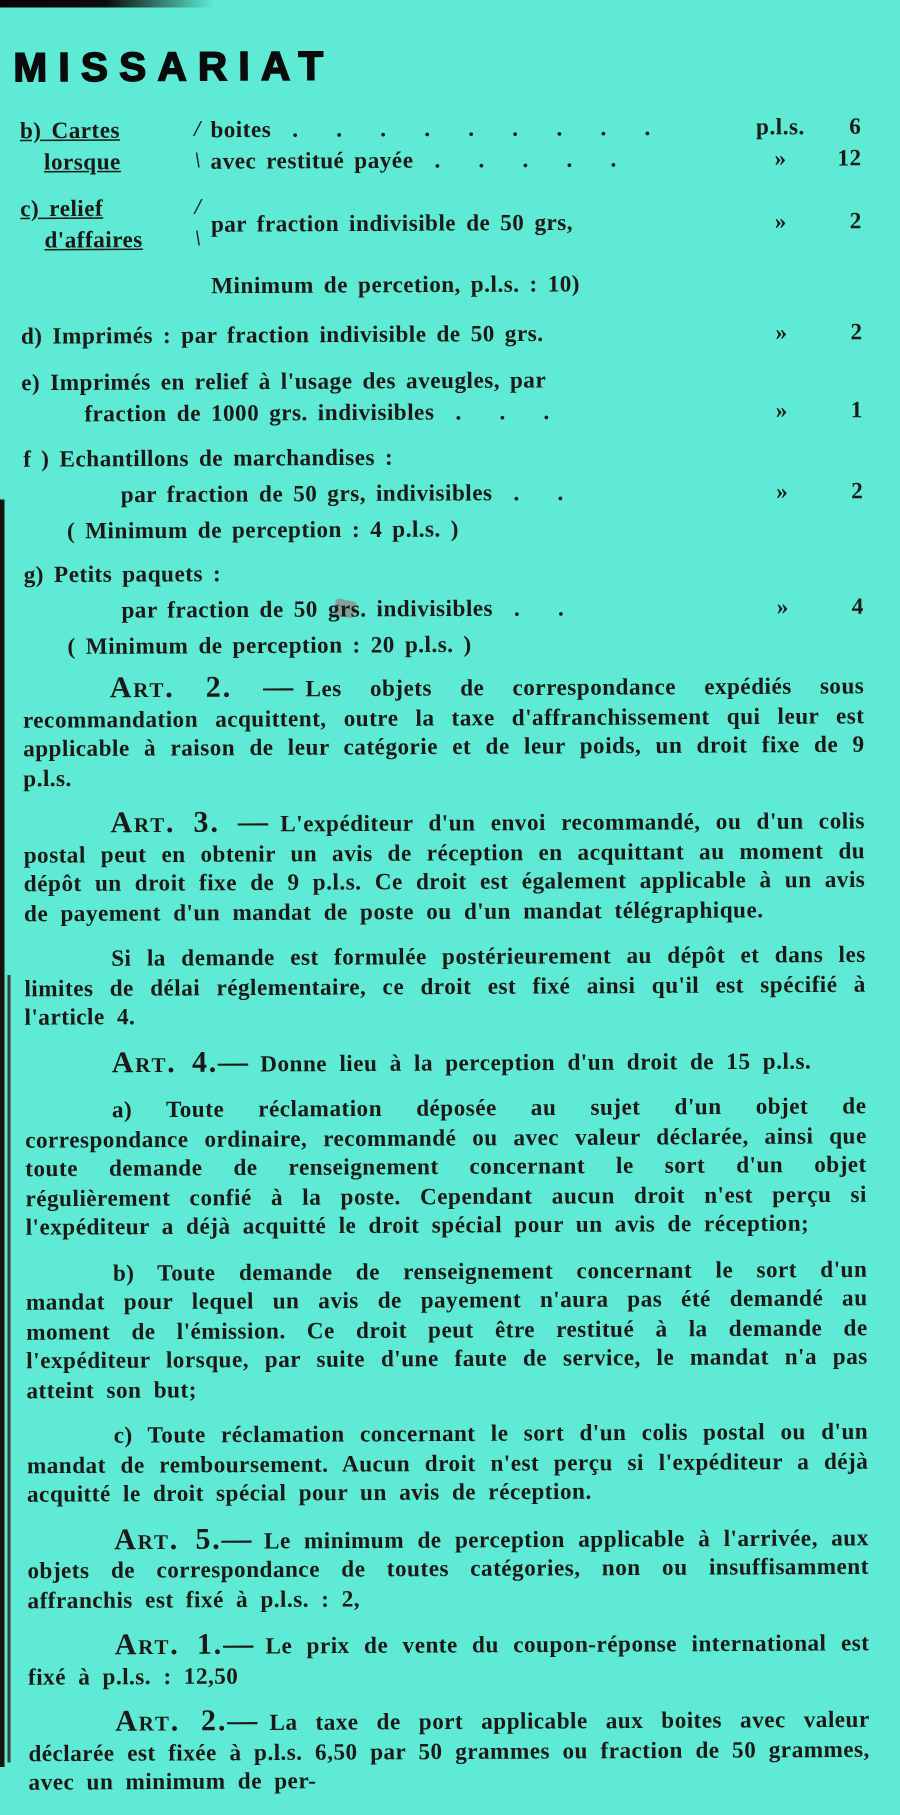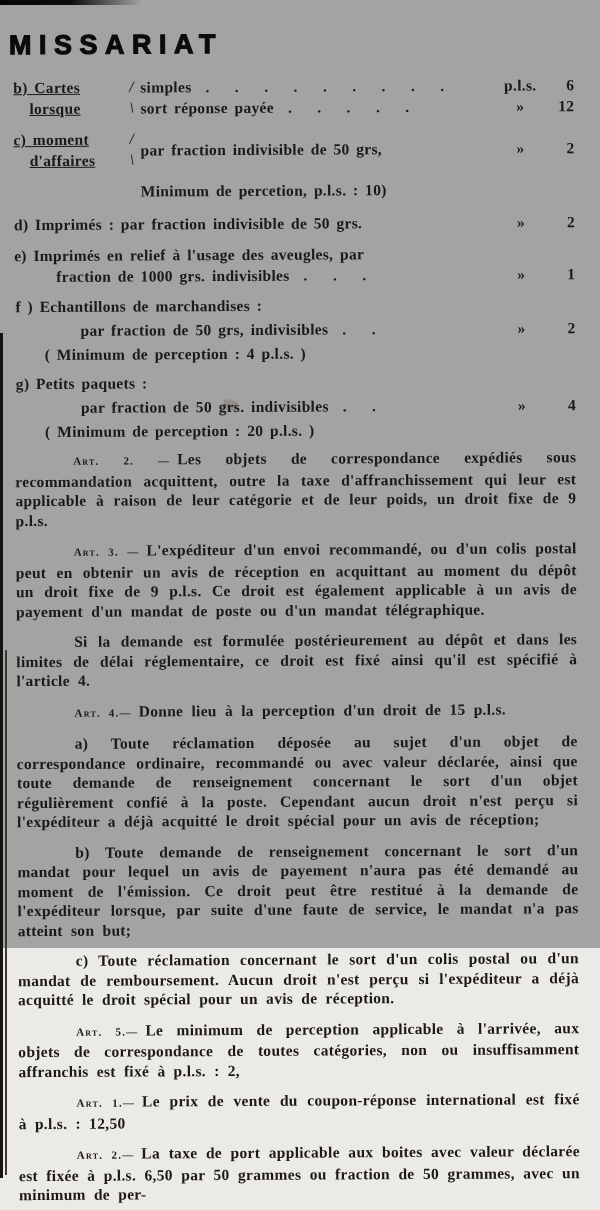--- a/index.html
+++ b/index.html
@@ -2,21 +2,21 @@
 <html><head>
 <meta charset="utf-8">
 <style>
   html,body{margin:0;padding:0;}
   body{
     width:600px;height:1210px;overflow:hidden;
     background:#eceae6;
     font-family:"Liberation Serif","DejaVu Serif",serif;
     color:#1c1916;
   }
-  .page{position:relative;width:600px;height:948px;background:#a3a3a3;}
+  .page{position:relative;width:600px;height:1210px;background:#5eead4;}
 
   
   .topbar{position:absolute;left:0;top:0;width:142px;height:5px;
     background:linear-gradient(90deg,#060606 0%,#0d0d0d 50%,rgba(20,20,20,0) 100%);}
   .leftrule{position:absolute;background:#17130f;}
   .seg1{left:0;top:333px;width:3px;height:845px;}
   .seg2{left:5px;top:650px;width:2px;height:525px;background:#3d3831;}
   .smudge{position:absolute;left:223px;top:400px;width:14px;height:11px;
     background:#8d8a84;opacity:.75;border-radius:2px;transform:rotate(12deg);}
 
@@ -50,21 +50,21 @@
   .ecol{flex:1;min-width:0;}
   .eline2{padding-left:42px;display:flex;align-items:baseline;}
   .ghead{margin:0 0 3px 1px;}
   .subrow{margin-left:66px;margin-bottom:3px;}
   .subnote{margin:0 0 8px 30px;}
 
   
   .articles{margin-top:8px;}
   .para{margin:0 0 11px 0;font-size:15.5px;font-weight:bold;line-height:19.5px;
     text-align:justify;text-indent:58px;letter-spacing:.3px;word-spacing:4px;}
-  .art{font-variant:small-caps;font-size:11px;letter-spacing:1.2px;margin-right:7px;}
+  .art{font-variant:small-caps;font-size:20px;letter-spacing:1.2px;margin-right:7px;}
   .art:empty{display:none;margin:0;}
 </style>
 </head>
 <body>
 
 <div class="page">
 
   <div class="topbar"></div>
   <div class="leftrule seg1"></div>
   <div class="leftrule seg2"></div>
@@ -80,41 +80,41 @@
         <div class="labelcol">
           <div>b) Cartes</div>
           <div class="l2">lorsque</div>
         </div>
         <div class="bracecol">
           <div>/</div>
           <div>\</div>
         </div>
         <div class="rowscol">
           <div class="trow">
-            <span>simples</span>
+            <span>boites</span>
             <span class="dots">. . . . . . . . .</span>
             <span class="price">
               <span class="unit">p.l.s.</span>
               <span class="val">6</span>
             </span>
           </div>
           <div class="trow">
-            <span>sort réponse payée</span>
+            <span>avec restitué payée</span>
             <span class="dots">. . . . .</span>
             <span class="price">
               <span class="unit">»</span>
               <span class="val">12</span>
             </span>
           </div>
         </div>
       </div>
 
       <div class="titem center">
         <div class="labelcol">
-          <div>c) moment</div>
+          <div>c) relief</div>
           <div class="l2">d'affaires</div>
         </div>
         <div class="bracecol">
           <div>/</div>
           <div>\</div>
         </div>
         <div class="rowscol">
           <div class="trow">
             <span>par fraction indivisible de 50 grs,</span>
             <span class="price">

